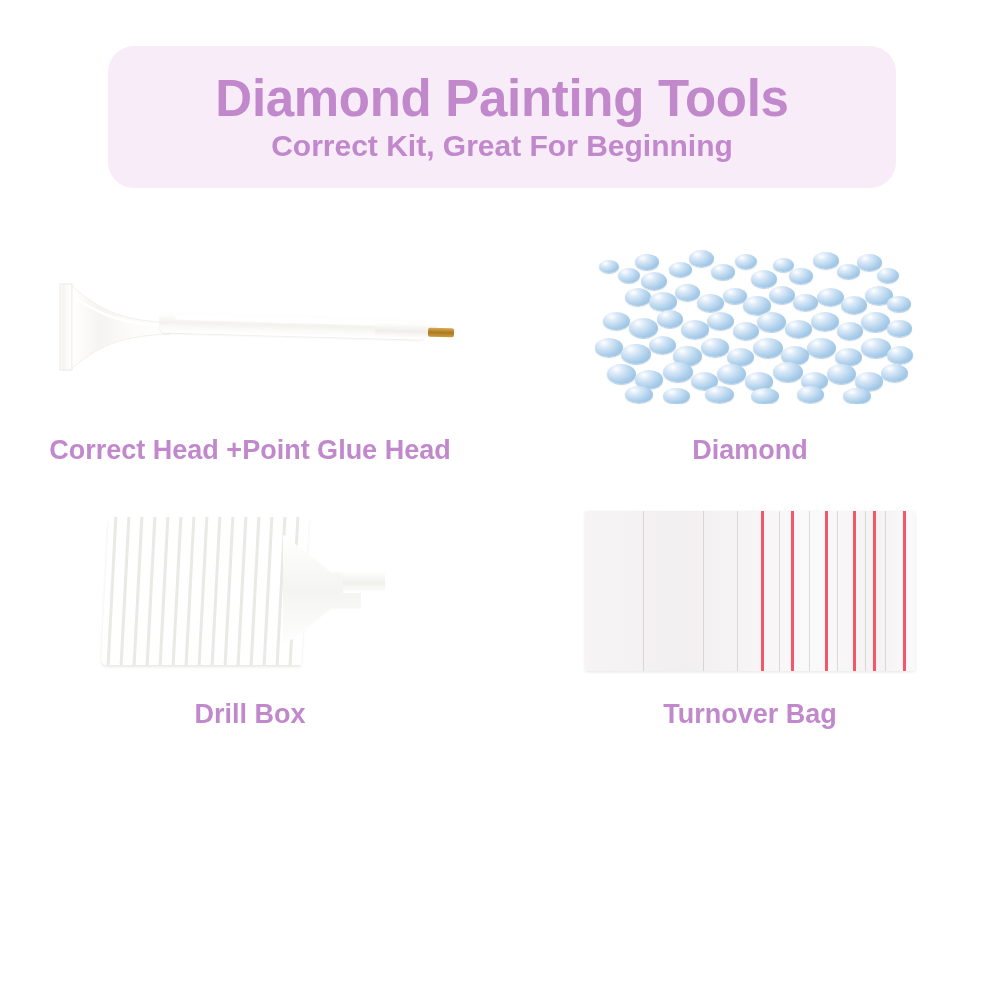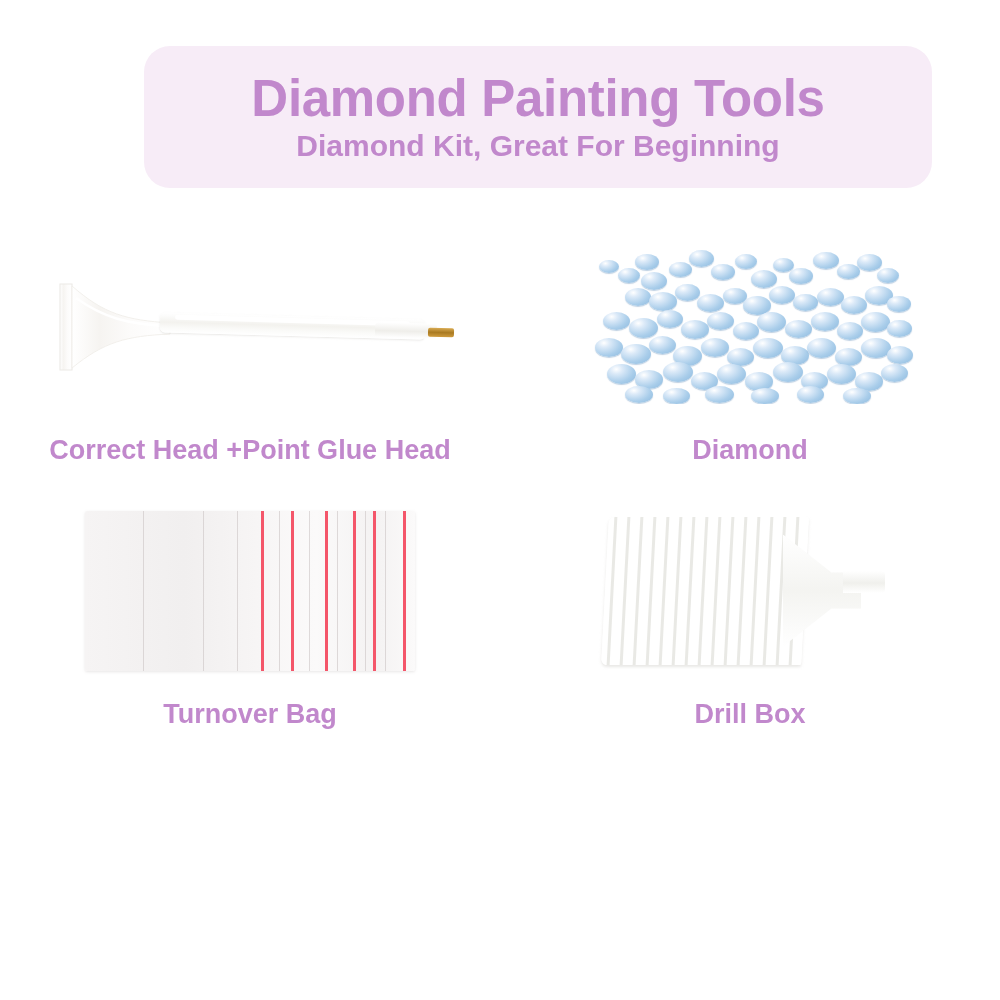--- a/index.html
+++ b/index.html
@@ -22,21 +22,20 @@
     top: 46px;
     width: 788px;
     height: 142px;
     background: #f7ecf7;
     border-radius: 26px;
     display: flex;
     flex-direction: column;
     align-items: center;
     justify-content: center;
     box-sizing: border-box;
-    margin-left: 36px;
   }
   #page-title {
     font-size: 51px;
     font-weight: bold;
     color: #c188cc;
     letter-spacing: -0.3px;
     line-height: 1.02;
     margin: 0 0 6px 0;
     white-space: nowrap;
   }
@@ -298,21 +297,21 @@
     height: 34px;
     background: linear-gradient(to bottom, rgba(255,255,255,0.22), rgba(255,255,255,0));
     border-radius: 6px;
   }
 </style>
 </head>
 <body>
 
 <div id="header-banner">
   <div id="page-title">Diamond Painting Tools</div>
-  <div id="page-subtitle">Diamond Kit, Great For Beginning</div>
+  <div id="page-subtitle">Correct Kit, Great For Beginning</div>
 </div>
 
 <div class="product-grid">
 
   <div class="product-row row-1">
 
     <div class="product-cell">
       <div class="product-figure">
         <div class="pen-wrap">
           <svg class="pen-head" viewBox="0 0 130 94">
@@ -416,20 +415,33 @@
         </div>
       </div>
       <div class="product-label">Diamond</div>
     </div>
   </div>
 
   <div class="product-row row-2">
 
     <div class="product-cell">
       <div class="product-figure">
+        <div class="tray-wrap">
+          <div class="tray-body">
+            <div class="tray-ribs"></div>
+          </div>
+          <div class="tray-spout"></div>
+          <div class="tray-handle"></div>
+        </div>
+      </div>
+      <div class="product-label">Drill Box</div>
+    </div>
+
+    <div class="product-cell">
+      <div class="product-figure">
         <div class="bags-wrap">
           <div class="bag-stack">
             <div class="bag-fold" style="left:58px;"></div>
             <div class="bag-fold" style="left:118px;"></div>
             <div class="bag-fold" style="left:152px;"></div>
             <div class="bag-stripe" style="left:176px;"></div>
             <div class="bag-fold" style="left:194px;"></div>
             <div class="bag-stripe" style="left:206px;"></div>
             <div class="bag-fold" style="left:224px;"></div>
             <div class="bag-stripe" style="left:240px;"></div>
@@ -437,29 +449,16 @@
             <div class="bag-stripe" style="left:268px;"></div>
             <div class="bag-fold" style="left:280px;"></div>
             <div class="bag-stripe" style="left:288px;"></div>
             <div class="bag-fold" style="left:300px;"></div>
             <div class="bag-stripe" style="left:318px;"></div>
           </div>
         </div>
       </div>
       <div class="product-label">Turnover Bag</div>
     </div>
-
-    <div class="product-cell">
-      <div class="product-figure">
-        <div class="tray-wrap">
-          <div class="tray-body">
-            <div class="tray-ribs"></div>
-          </div>
-          <div class="tray-spout"></div>
-          <div class="tray-handle"></div>
-        </div>
-      </div>
-      <div class="product-label">Drill Box</div>
-    </div>
   </div>
 
 
 </div>
 
 </body></html>

